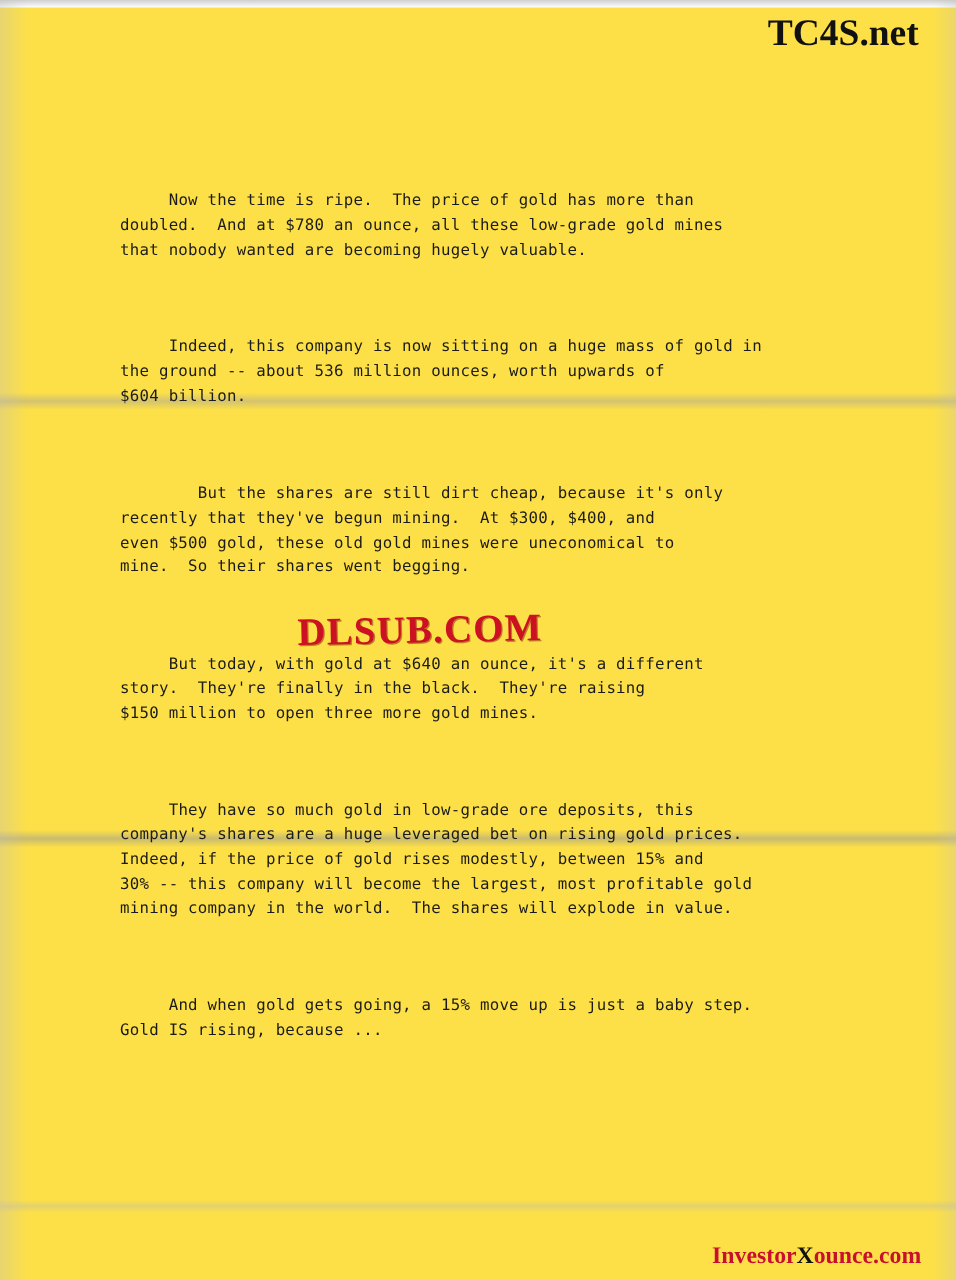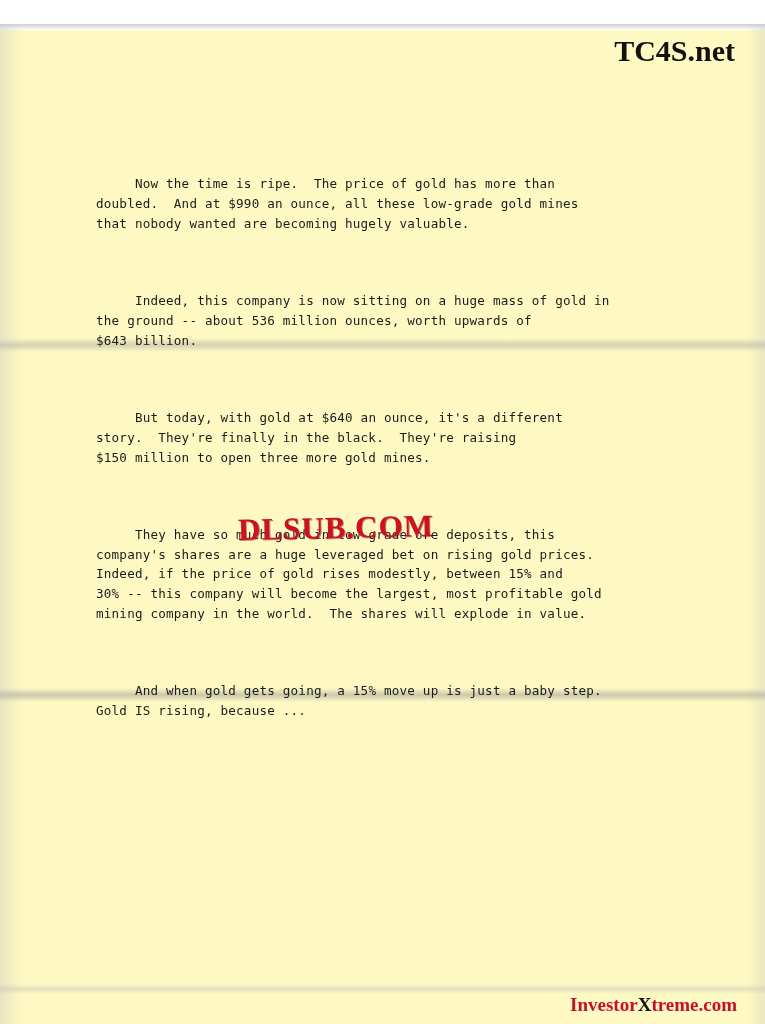--- a/index.html
+++ b/index.html
@@ -10,22 +10,21 @@
     width: 765px;
     height: 1024px;
     background: #ffffff;
     font-family: "DejaVu Sans Mono", monospace;
     overflow: hidden;
     position: relative;
   }
   .page {
     position: absolute;
     inset: 0;
-    background: #fef9c3;
-    margin-top: 24px;
+    background: #fde047;
   }
   
   .scan-band {
     position: absolute;
     left: 0;
     right: 0;
     pointer-events: none;
   }
   .band-top {
     top: 0;
@@ -133,25 +132,29 @@
   <div class="scan-band band-3"></div>
   <div class="edge-left"></div>
   <div class="edge-right"></div>
 
   <div class="watermark-top">TC4S.net</div>
 
   <div class="letter">
 
 
     <div class="para">     Now the time is ripe.  The price of gold has more than
-doubled.  And at $990 an ounce, all these low-grade gold mines
+doubled.  And at $780 an ounce, all these low-grade gold mines
 that nobody wanted are becoming hugely valuable.</div>
     <div class="para">     Indeed, this company is now sitting on a huge mass of gold in
 the ground -- about 536 million ounces, worth upwards of
-$643 billion.</div>
+$604 billion.</div>
+    <div class="para indent-extra">        But the shares are still dirt cheap, because it's only
+recently that they've begun mining.  At $300, $400, and
+even $500 gold, these old gold mines were uneconomical to
+mine.  So their shares went begging.</div>
     <div class="para">     But today, with gold at $640 an ounce, it's a different
 story.  They're finally in the black.  They're raising
 $150 million to open three more gold mines.</div>
     <div class="para">     They have so much gold in low-grade ore deposits, this
 company's shares are a huge leveraged bet on rising gold prices.
 Indeed, if the price of gold rises modestly, between 15% and
 30% -- this company will become the largest, most profitable gold
 mining company in the world.  The shares will explode in value.</div>
     <div class="para">     And when gold gets going, a 15% move up is just a baby step.
 Gold IS rising, because ...</div>
@@ -160,15 +163,15 @@
 
     
     
     
 
     
   </div>
 
   <div class="stamp">DLSUB.COM</div>
 
-  <div class="watermark-bottom"><span>Investor</span><span class="tx-black">X</span><span>treme.com</span></div>
+  <div class="watermark-bottom"><span>Investor</span><span class="tx-black">X</span><span>ounce.com</span></div>
 
 </div>
 
 </body></html>

